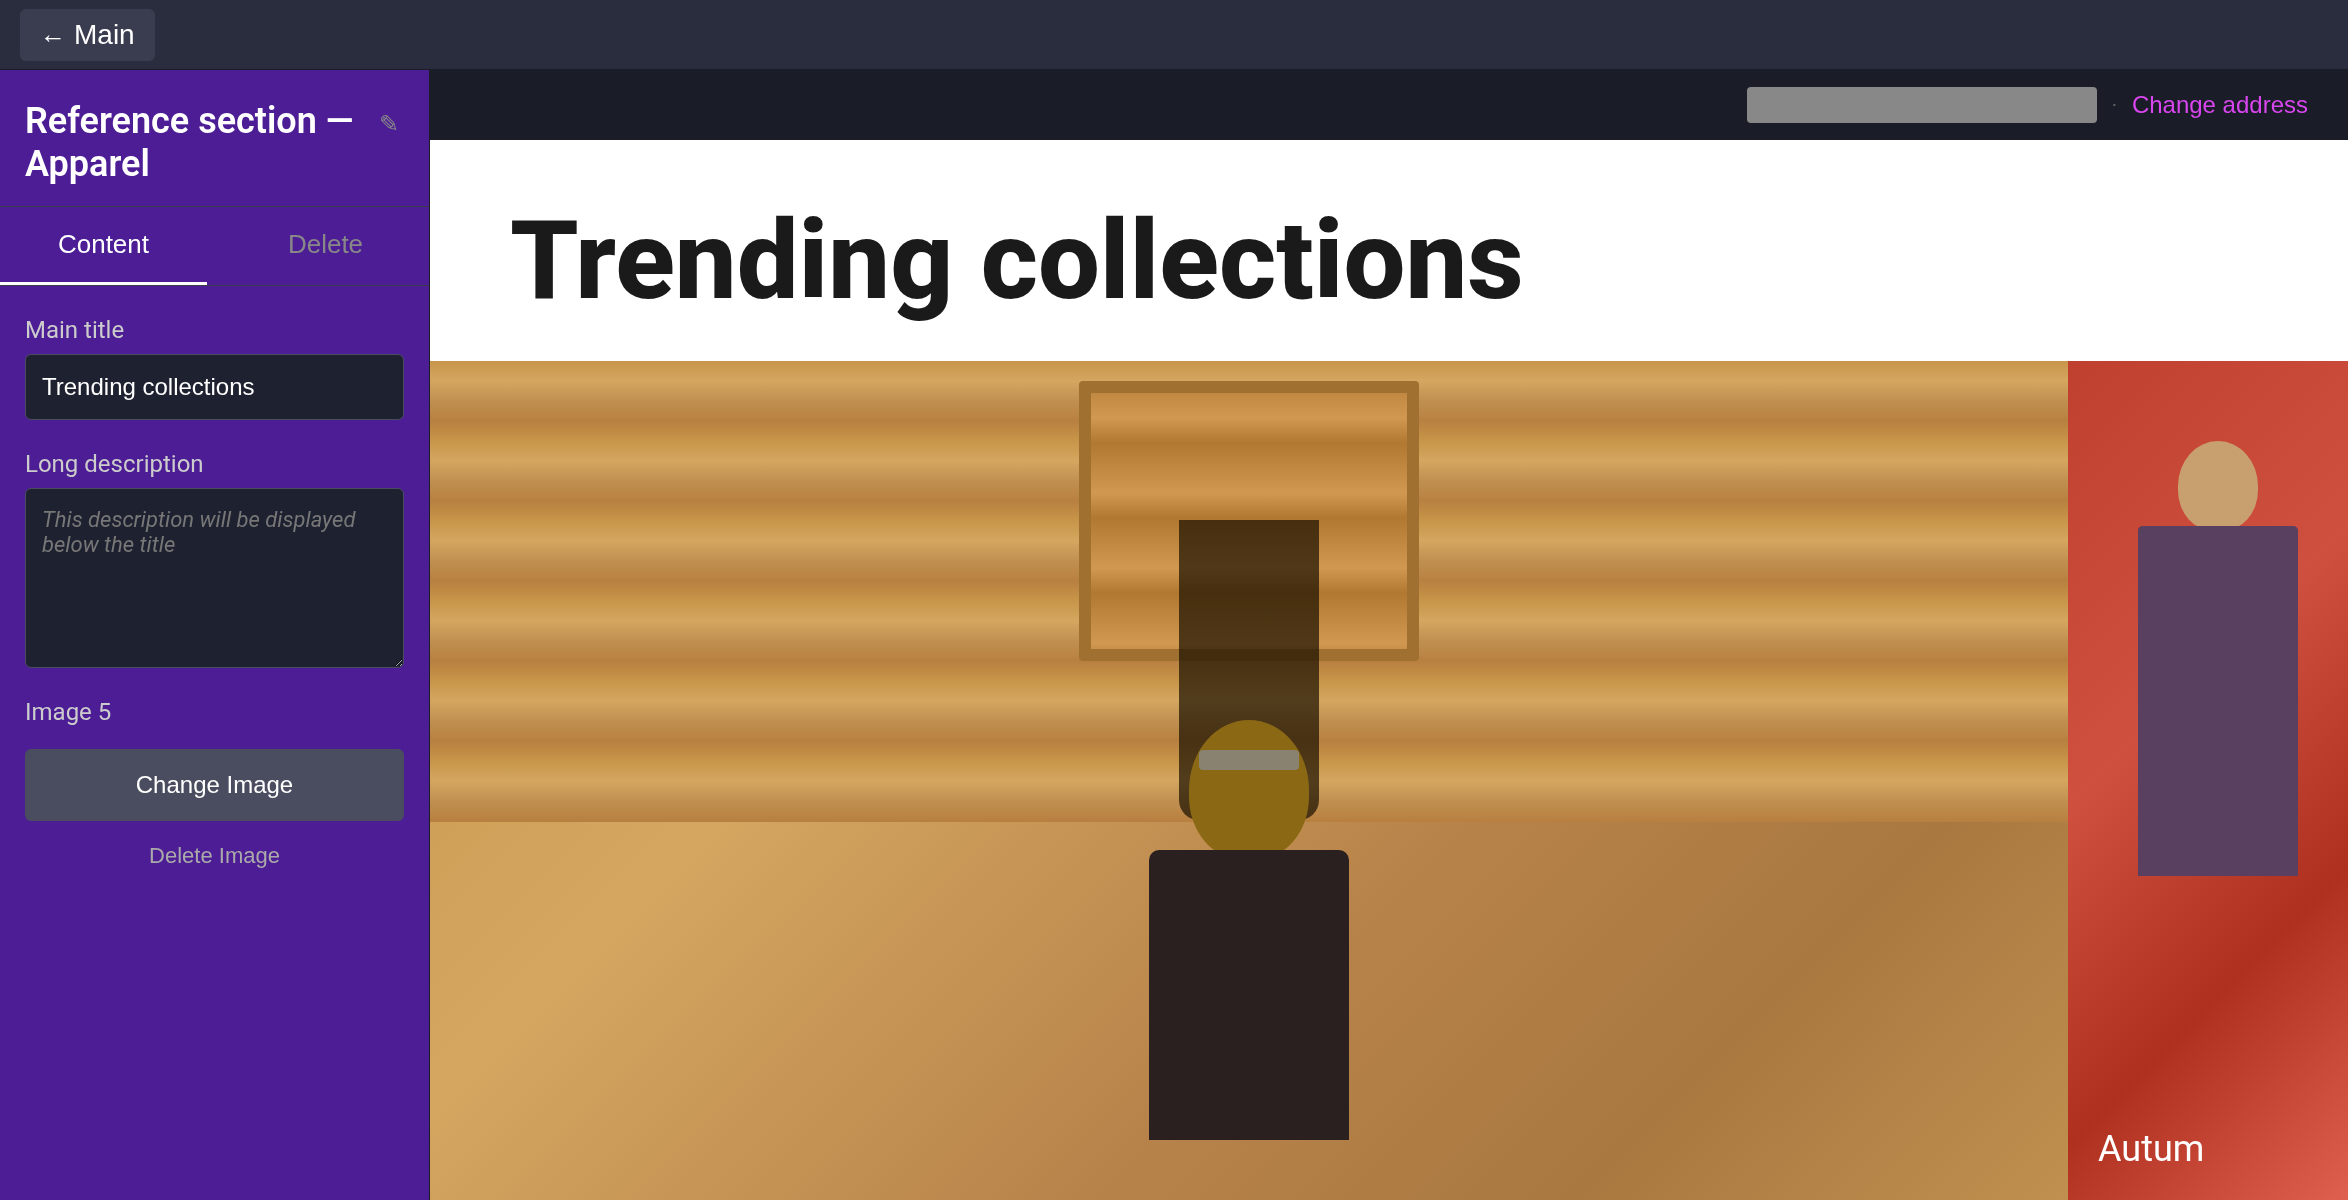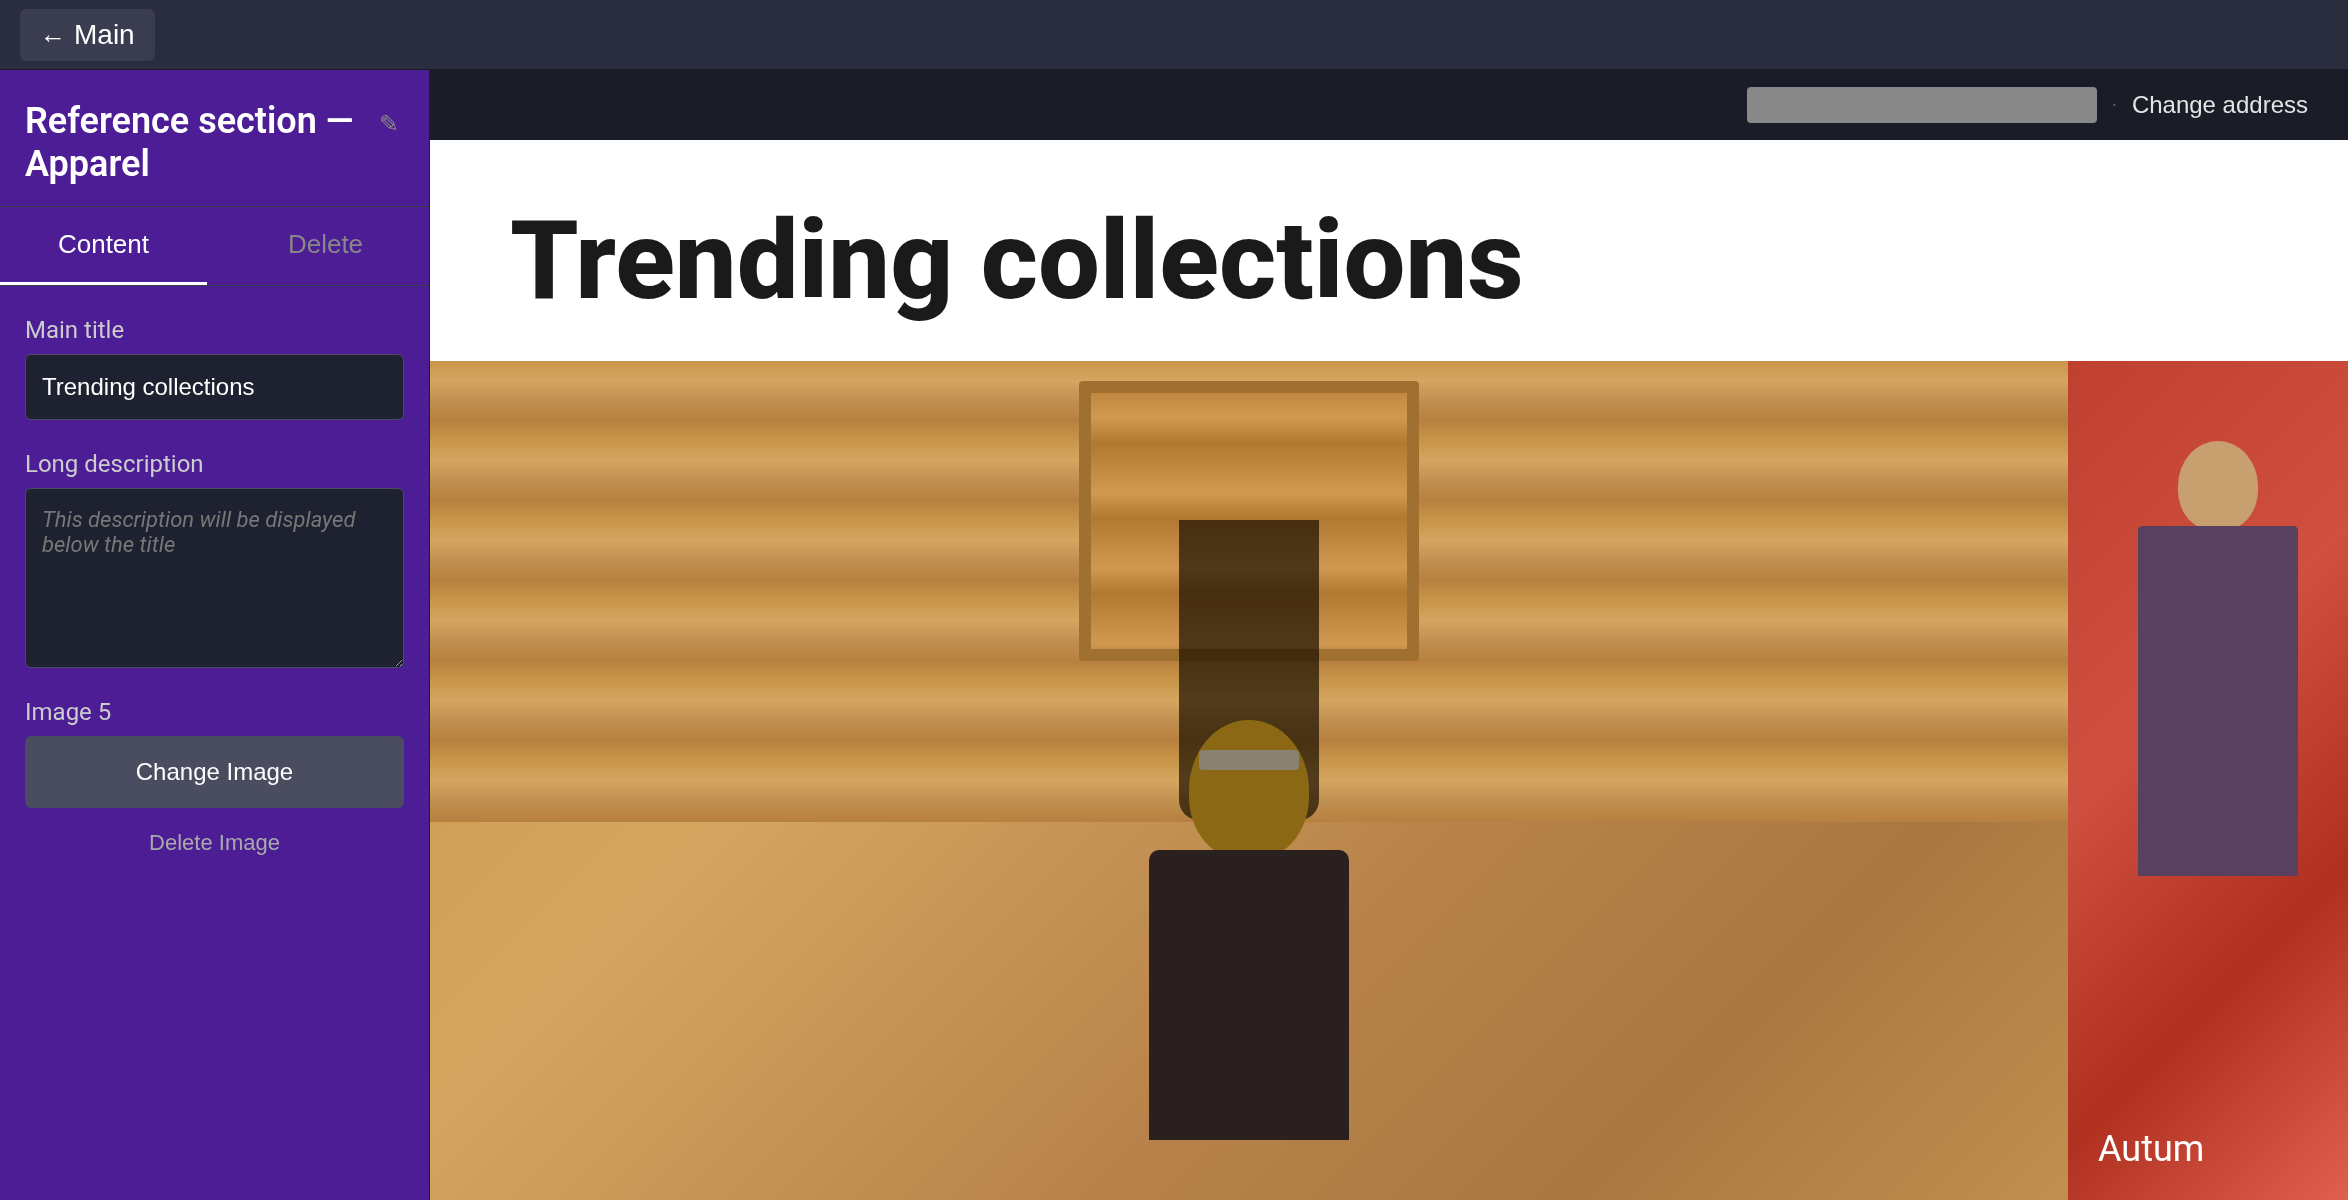--- a/index.html
+++ b/index.html
@@ -164,20 +164,21 @@
       background: #4a4d60;
       border: none;
       border-radius: 6px;
       color: #ffffff;
       font-size: 24px;
       font-weight: 500;
       padding: 22px 0;
       cursor: pointer;
       width: 100%;
       text-align: center;
+      margin-top: 13px;
     }
 
     .delete-image-btn {
       background: none;
       border: none;
       color: #aaa;
       font-size: 22px;
       cursor: pointer;
       text-align: center;
       padding: 12px 0;
@@ -213,21 +214,21 @@
     }
 
     .address-dot {
       color: #666;
       font-size: 20px;
     }
 
     .change-address-btn {
       background: none;
       border: none;
-      color: #e5e5e5;
+      color: #d946ef;
       font-size: 24px;
       cursor: pointer;
     }
 
     
     .preview-content {
       flex: 1;
       background: #ffffff;
       overflow: hidden;
       display: flex;

